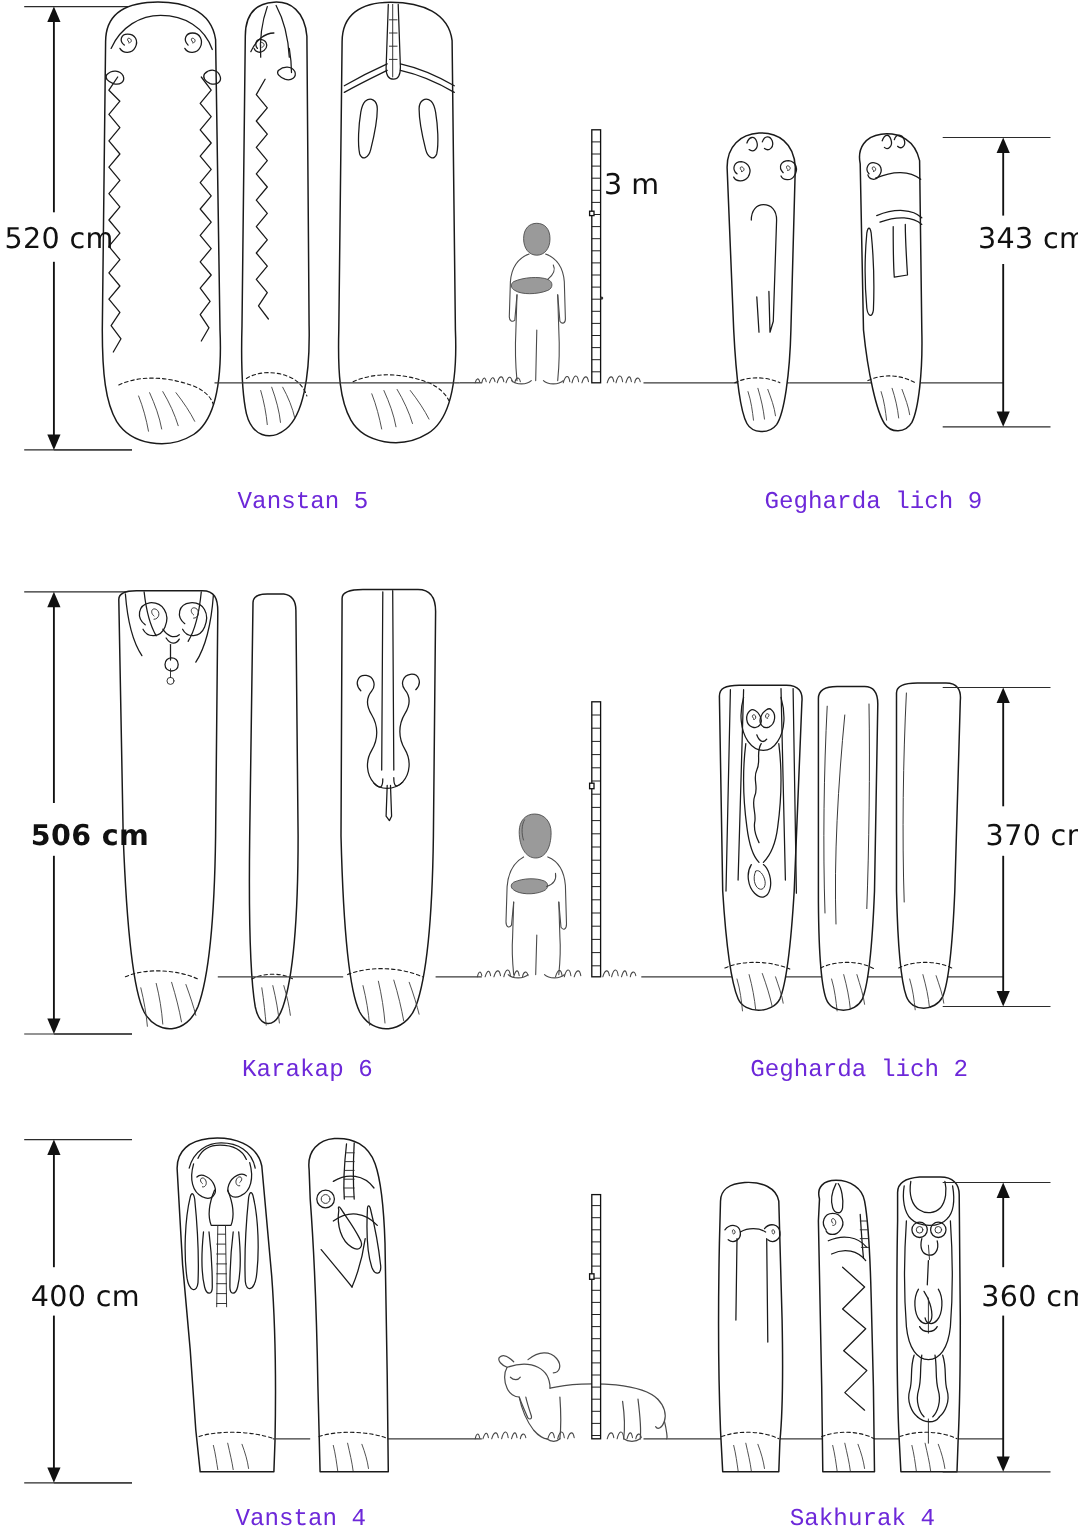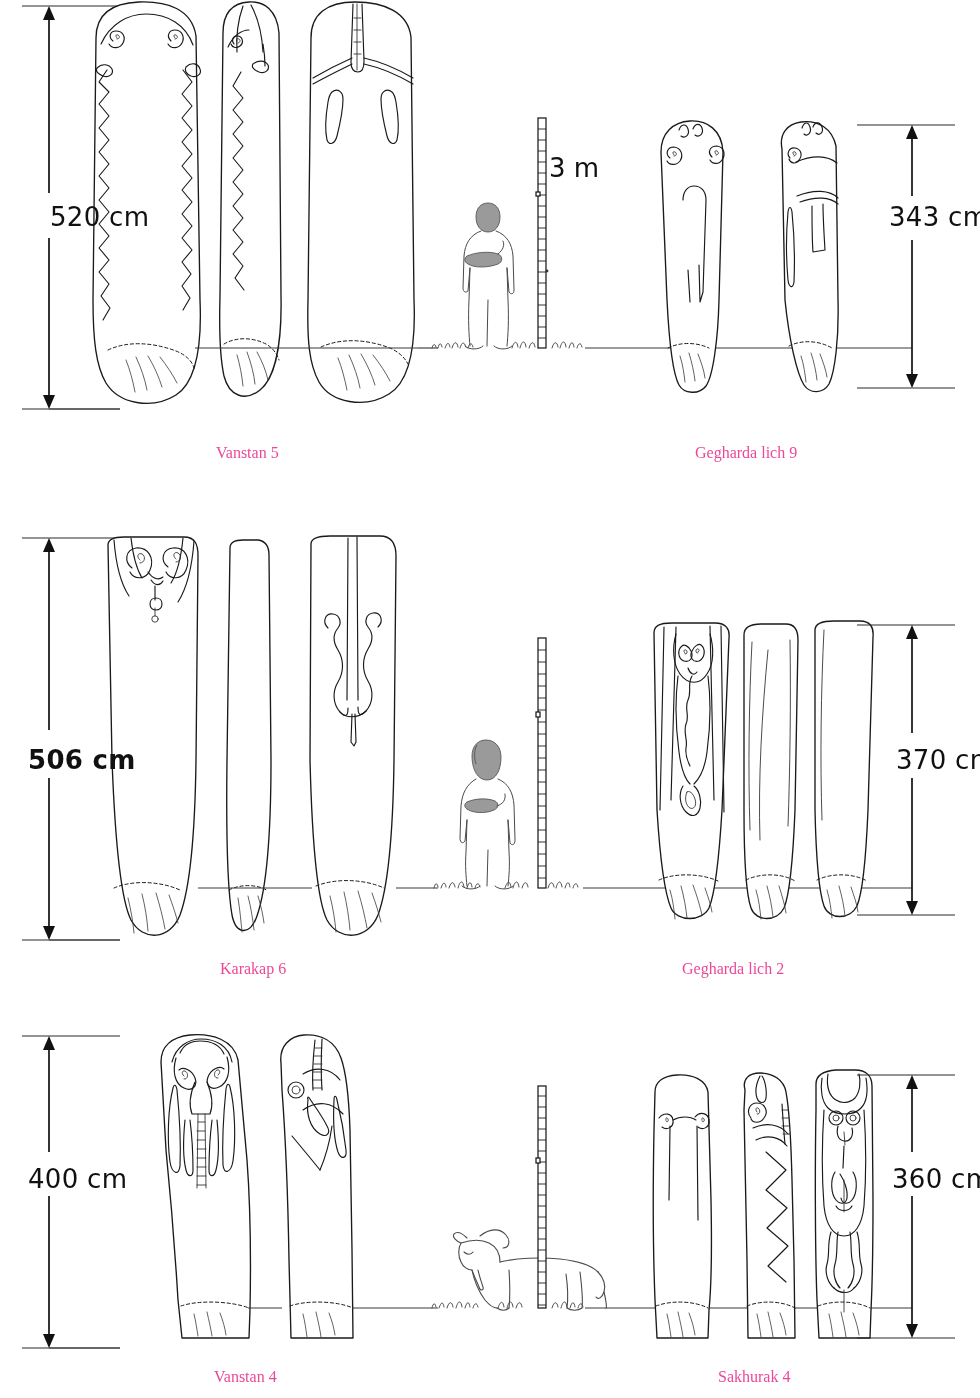--- a/index.html
+++ b/index.html
@@ -127,23 +127,23 @@
     position: absolute;
     white-space: nowrap;
     color: #111111;
   }
   .txt.dim {
     font-family: "DejaVu Sans", sans-serif;
     font-size: 26px;
     letter-spacing: 0.3px;
   }
   .txt.site {
-    font-family: Liberation Serif, serif;
-    font-size: 16px;
-    color: #ec4899;
+    font-family: Liberation Mono, monospace;
+    font-size: 22px;
+    color: #6d28d9;
   }
   .txt.scale {
     font-family: "DejaVu Sans", sans-serif;
     font-size: 26px;
   }
 </style>
 </head>
 <body>
 
 <div id="figure-root">
@@ -765,21 +765,21 @@
       <line class="dim-line" x1="912" y1="1081" x2="912" y2="1152"></line>
       <line class="dim-line" x1="912" y1="1196" x2="912" y2="1330"></line>
       <polygon class="dim-arrow" points="912,1075 906,1089 918,1089"></polygon>
       <polygon class="dim-arrow" points="912,1338 906,1324 918,1324"></polygon>
     </g>
 
   </svg>
 
   <div class="txt-layer">
 
-    <div class="txt dim" style="left:4px; top:202px;margin-left:46px;">520 cm</div>
+    <div class="txt dim" style="left:4px; top:202px;">520 cm</div>
 
     <div class="txt scale" style="left:549px; top:110px;margin-top:43px;">3 m</div>
 
     <div class="txt dim" style="left:889px; top:202px;">343 cm</div>
 
     <div class="txt site" style="left:216px; top:444px;">Vanstan 5</div>
 
     <div class="txt site" style="left:695px; top:444px;">Gegharda lich 9</div>
 
     <div class="txt dim" style="left:28px; top:745px;font-weight:bold;">506 cm</div>

